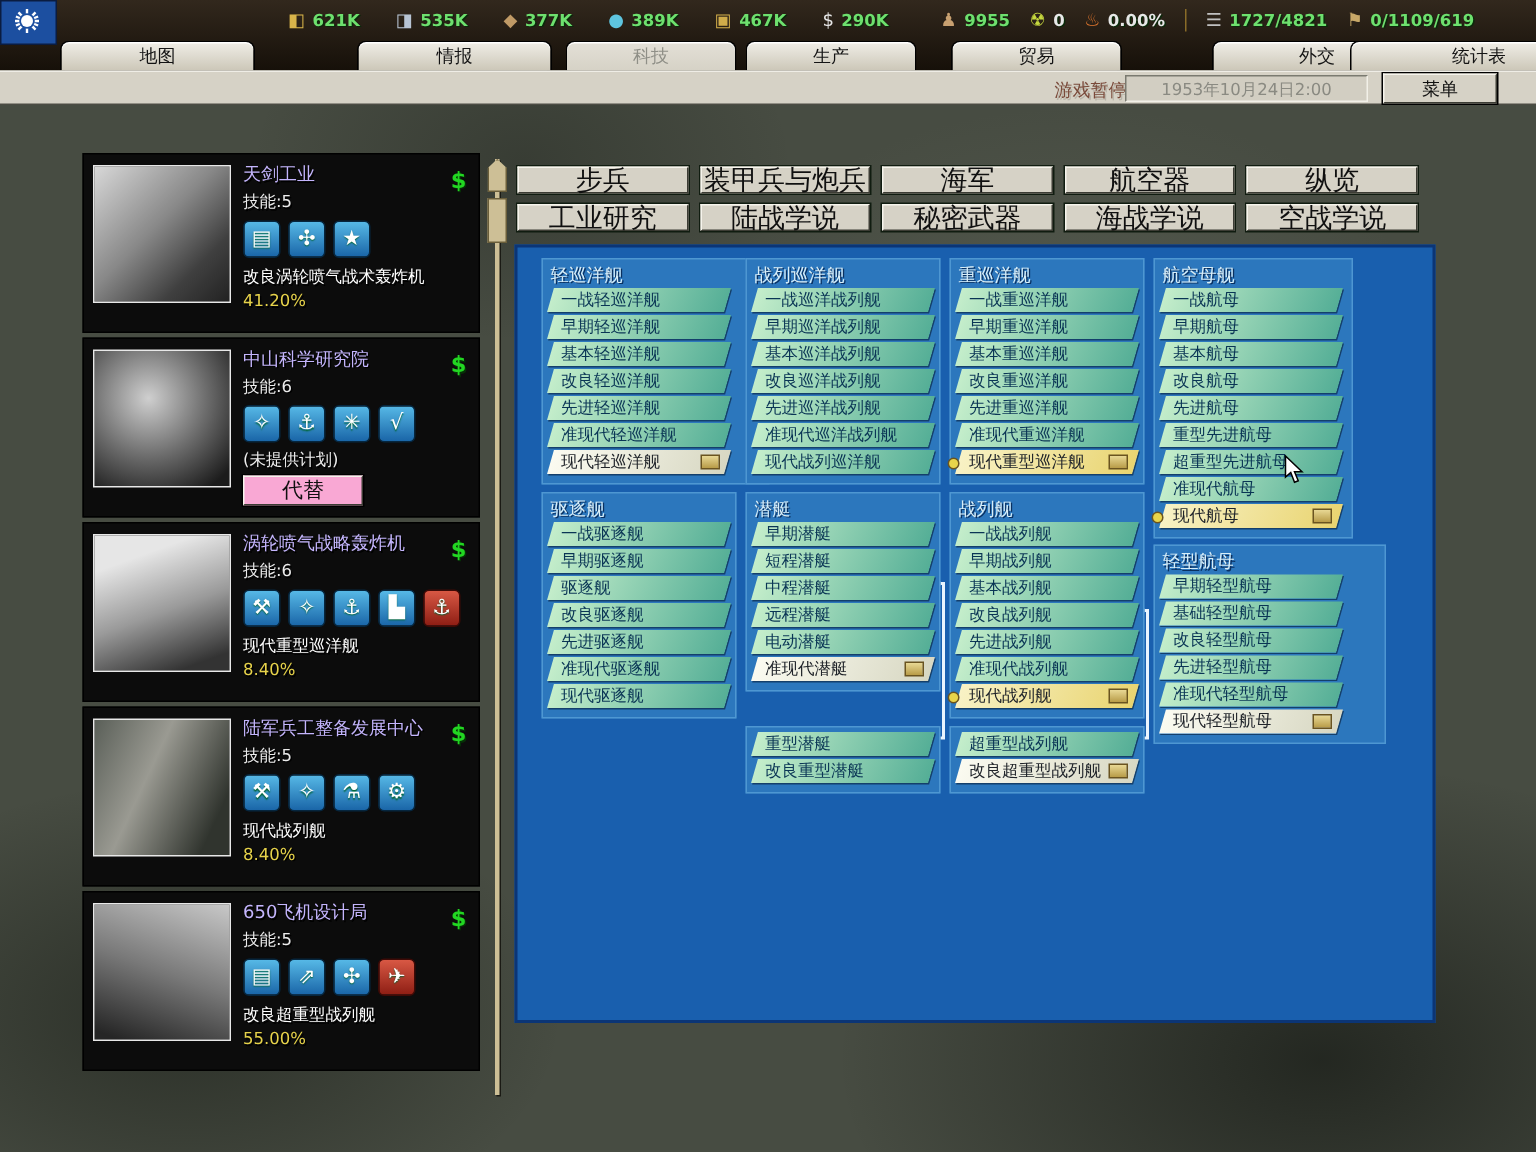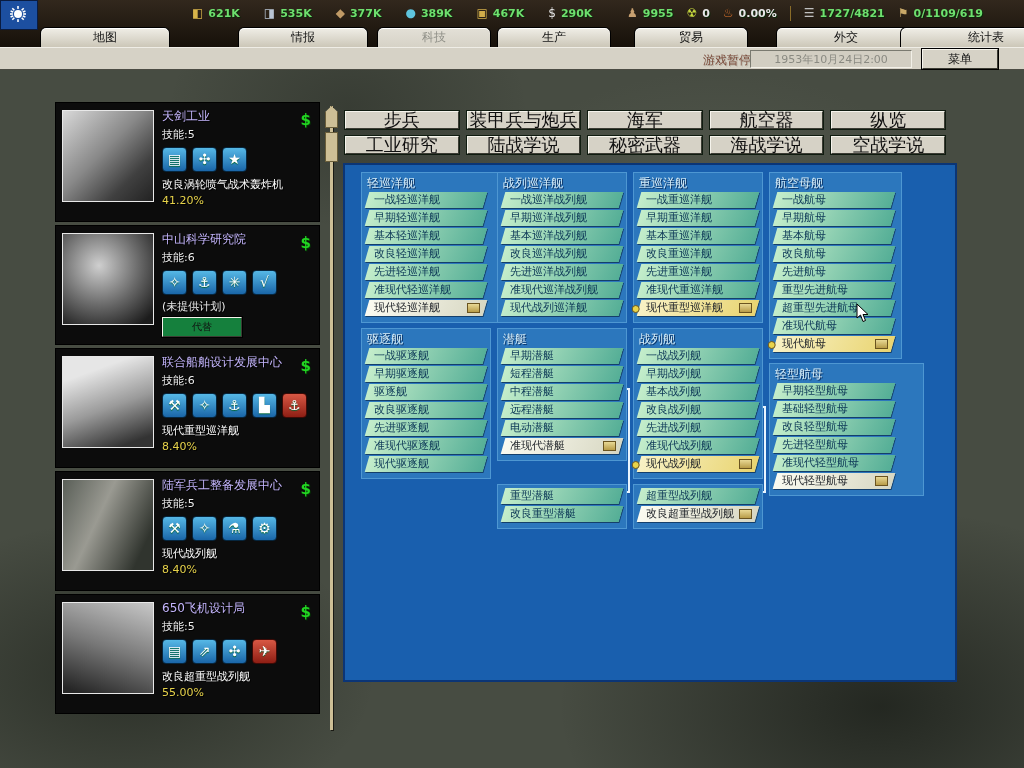--- a/index.html
+++ b/index.html
@@ -52,23 +52,23 @@
   .team-skill{font-size:11px;color:#ececec;text-shadow:1px 1px 0 #000;margin-top:3px;}
   .dollar-icon{position:absolute;right:8px;top:8px;font-size:15px;font-weight:bold;color:#22d622;text-shadow:1px 1px 0 #063006;}
   .icon-row{display:flex;gap:5px;margin-top:5px;}
   .spec-icon{width:25px;height:25px;border-radius:4px;border:1px solid #06263e;box-sizing:border-box;
     background:linear-gradient(#56b8e6,#1a66a8);color:#fff;font-size:14px;line-height:23px;text-align:center;
     text-shadow:0 1px 1px #063;}
   .spec-icon.red{background:linear-gradient(#d85844,#8e1e14);border-color:#3e0a06;}
   .team-research{font-size:11px;color:#fff;text-shadow:1px 1px 0 #000;margin-top:5px;white-space:nowrap;}
   .team-progress{font-size:11px;color:#e6d24a;text-shadow:1px 1px 0 #000;margin-top:2px;}
   .team-status{font-size:11px;color:#ececec;text-shadow:1px 1px 0 #000;margin-top:4px;}
-  .replace-btn{margin-top:3px;width:78px;height:18px;background:#15803d;
+  .replace-btn{margin-top:3px;width:78px;height:18px;background:#f9a8d4;
     border:1px solid;border-color:#f6f4ec #3c3c34 #3c3c34 #f6f4ec;box-shadow:0 0 0 1px #000;
-    font-size:10px;color:#101010;display:flex;align-items:center;justify-content:center;cursor:pointer;}
+    font-size:14px;color:#101010;display:flex;align-items:center;justify-content:center;cursor:pointer;}
   
   .scrollbar{position:absolute;left:325px;top:106px;width:14px;height:624px;}
   .scroll-track{position:absolute;left:5px;top:0;width:3px;height:100%;background:#cdbf96;box-shadow:1px 1px 0 #1a1a14;}
   .scroll-up{position:absolute;left:0;top:0;width:13px;height:22px;background:#cdbf96;border:1px solid #6a5e3a;box-sizing:border-box;
     clip-path:polygon(50% 0,100% 28%,100% 100%,0 100%,0 28%);}
   .scroll-thumb{position:absolute;left:0;top:26px;width:13px;height:30px;background:#cdbf96;border:1px solid #6a5e3a;box-sizing:border-box;}
   
   .tech-tab-row{position:absolute;left:345px;width:600px;height:18px;display:flex;gap:8px;}
   .tech-tab{flex:1;background:#d6d2c6;border:1px solid;border-color:#f6f4ec #3c3c34 #3c3c34 #f6f4ec;
     box-shadow:0 0 0 1px #101c10;font-size:18px;color:#101010;
@@ -165,21 +165,21 @@
         <span class="res-icon" style="color: rgb(200, 168, 104);">⚑</span>
         <span class="res-val" style="color: rgb(110, 224, 110);">0/1109/619</span>
       </div>
     </div>
   <div id="nav-tabs">
       <div class="nav-tab" style="left: 40px; width: 128px;">地图</div>
       <div class="nav-tab" style="left: 238px; width: 128px;">情报</div>
       <div class="nav-tab active" style="left: 377px; width: 112px;">科技</div>
       <div class="nav-tab" style="left: 497px; width: 112px;">生产</div>
       <div class="nav-tab" style="left: 634px; width: 112px;">贸易</div>
-      <div class="nav-tab" style="left: 776px; width: 138px;">外交</div>
+      <div class="nav-tab" style="left: 808px; width: 138px;">外交</div>
       <div class="nav-tab" style="left: 900px; width: 106px; padding-left: 32px;">统计表</div>
     </div>
 </div>
 
 <div class="gray-bar">
   <div class="paused-text">游戏暂停</div>
   <div class="date-box">1953年10月24日2:00</div>
   <div class="menu-btn">菜单</div>
 </div>
 
@@ -212,21 +212,21 @@
           <div class="spec-icon">√</div>
         </div>
         <div class="team-status">(未提供计划)</div>
         <div class="replace-btn">代替</div>
       </div>
     </div>
     <div class="team-card" style="top: 348px;">
       <div class="team-photo photo-2"></div>
       <div class="dollar-icon">$</div>
       <div class="team-info">
-        <div class="team-name">联合船舶设计发展中心</div>
+        <div class="team-name">涡轮喷气战略轰炸机</div>
         <div class="team-skill">技能:6</div>
         <div class="icon-row">
           <div class="spec-icon">⚒</div>
           <div class="spec-icon">✧</div>
           <div class="spec-icon">⚓</div>
           <div class="spec-icon">▙</div>
           <div class="spec-icon red">⚓</div>
         </div>
         <div class="team-research">现代重型巡洋舰</div>
         <div class="team-progress">8.40%</div>

